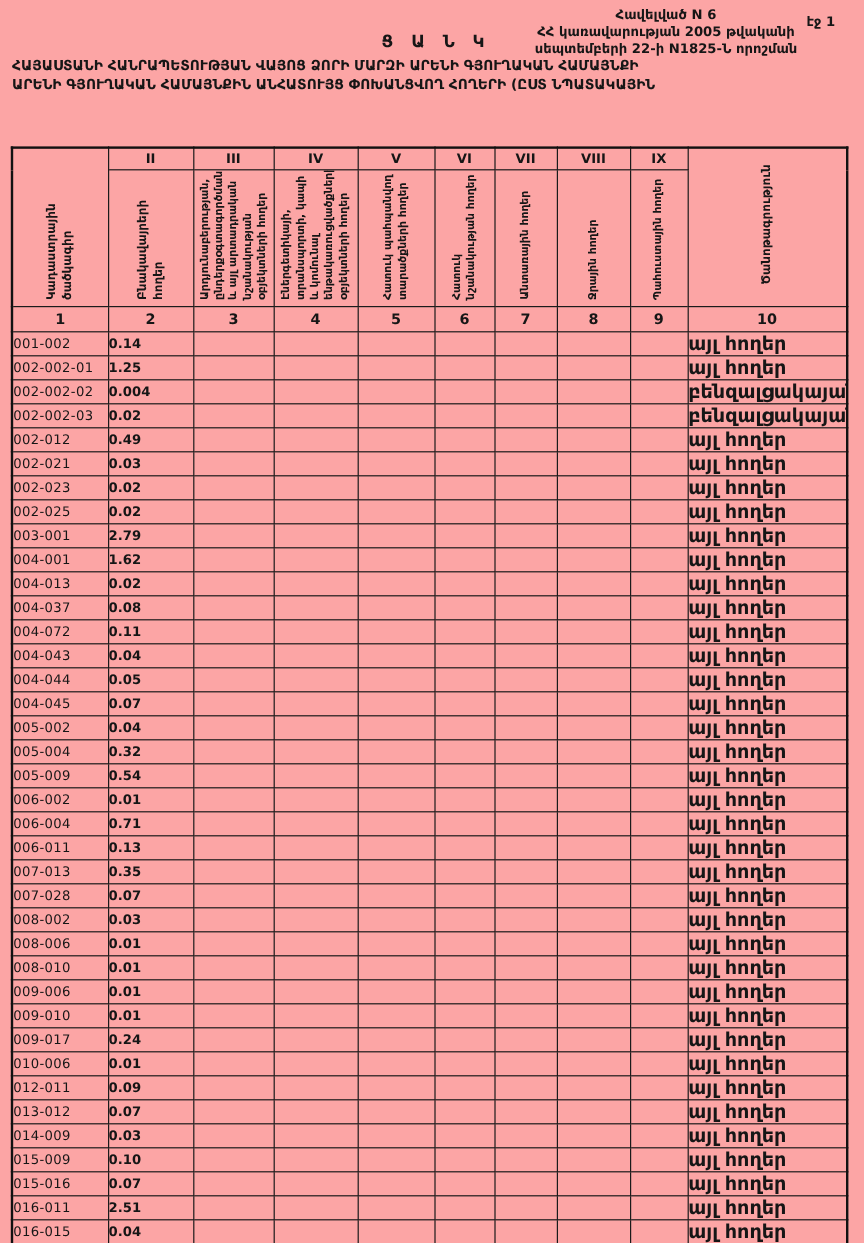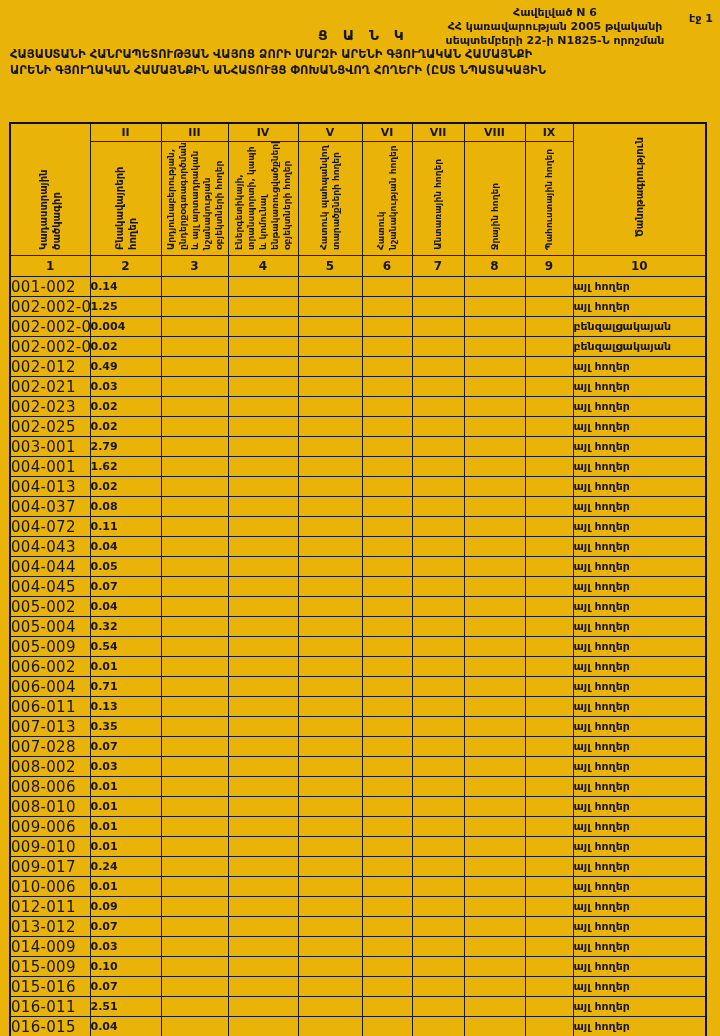--- a/index.html
+++ b/index.html
@@ -1,29 +1,29 @@
 <!DOCTYPE html>
 <html><head>
 <meta charset="utf-8">
 <style>
   html,body{margin:0;padding:0;}
   body{
     width:720px;height:1036px;position:relative;background:#ffffff;
     font-family:"DejaVu Sans",sans-serif;color:#161616;
     -webkit-font-smoothing:none;
   }
-  .page{position:absolute;inset:0;background:#eab308;text-decoration:underline;}
+  .page{position:absolute;inset:0;background:#fca5a5;text-decoration:underline;}
 
   
   .appendix-block{
     position:absolute;top:6px;left:420px;width:270px;
     text-align:center;font-size:11px;font-weight:bold;line-height:14px;
   }
   .page-num{
-    position:absolute;top:12px;right:7px;
+    position:absolute;top:12px;right:24px;
     font-size:11px;font-weight:bold;
   }
   .list-label{
     position:absolute;top:27px;left:318px;
     font-size:14px;font-weight:bold;letter-spacing:5px;
   }
   .doc-title{
     position:absolute;top:46px;left:10px;width:700px;
     font-size:11.5px;font-weight:bold;line-height:16px;
   }
@@ -44,23 +44,23 @@
   td.rot10{vertical-align:middle;}
   .vtext{
     writing-mode:vertical-rl;transform:rotate(180deg);
     font-size:9px;font-weight:bold;line-height:12px;
     white-space:normal;display:inline-block;
     max-height:108px;margin:0 auto 2px auto;text-align:left;
   }
   .vtext.big{font-size:10px;line-height:13px;}
   td.colnum{height:20px;text-align:center;font-weight:bold;font-size:12px;}
   tbody td{height:19px;}
-  td.code{text-align:left;padding-left:3px;font-size:15px;letter-spacing:0.3px;}
+  td.code{text-align:left;padding-left:3px;font-size:11px;letter-spacing:0.3px;}
   td.val{text-align:left;font-weight:bold;font-size:11px;}
-  td.note{text-align:left;padding-left:4px;font-weight:bold;font-size:11px;}
+  td.note{text-align:left;padding-left:4px;font-weight:bold;font-size:16px;}
 </style>
 </head>
 <body>
 
 <div class="page">
 
   <div class="appendix-block">
     <div>Հավելված N 6</div>
     <div>ՀՀ կառավարության 2005 թվականի</div>
     <div>սեպտեմբերի 22-ի N1825-Ն որոշման</div>

